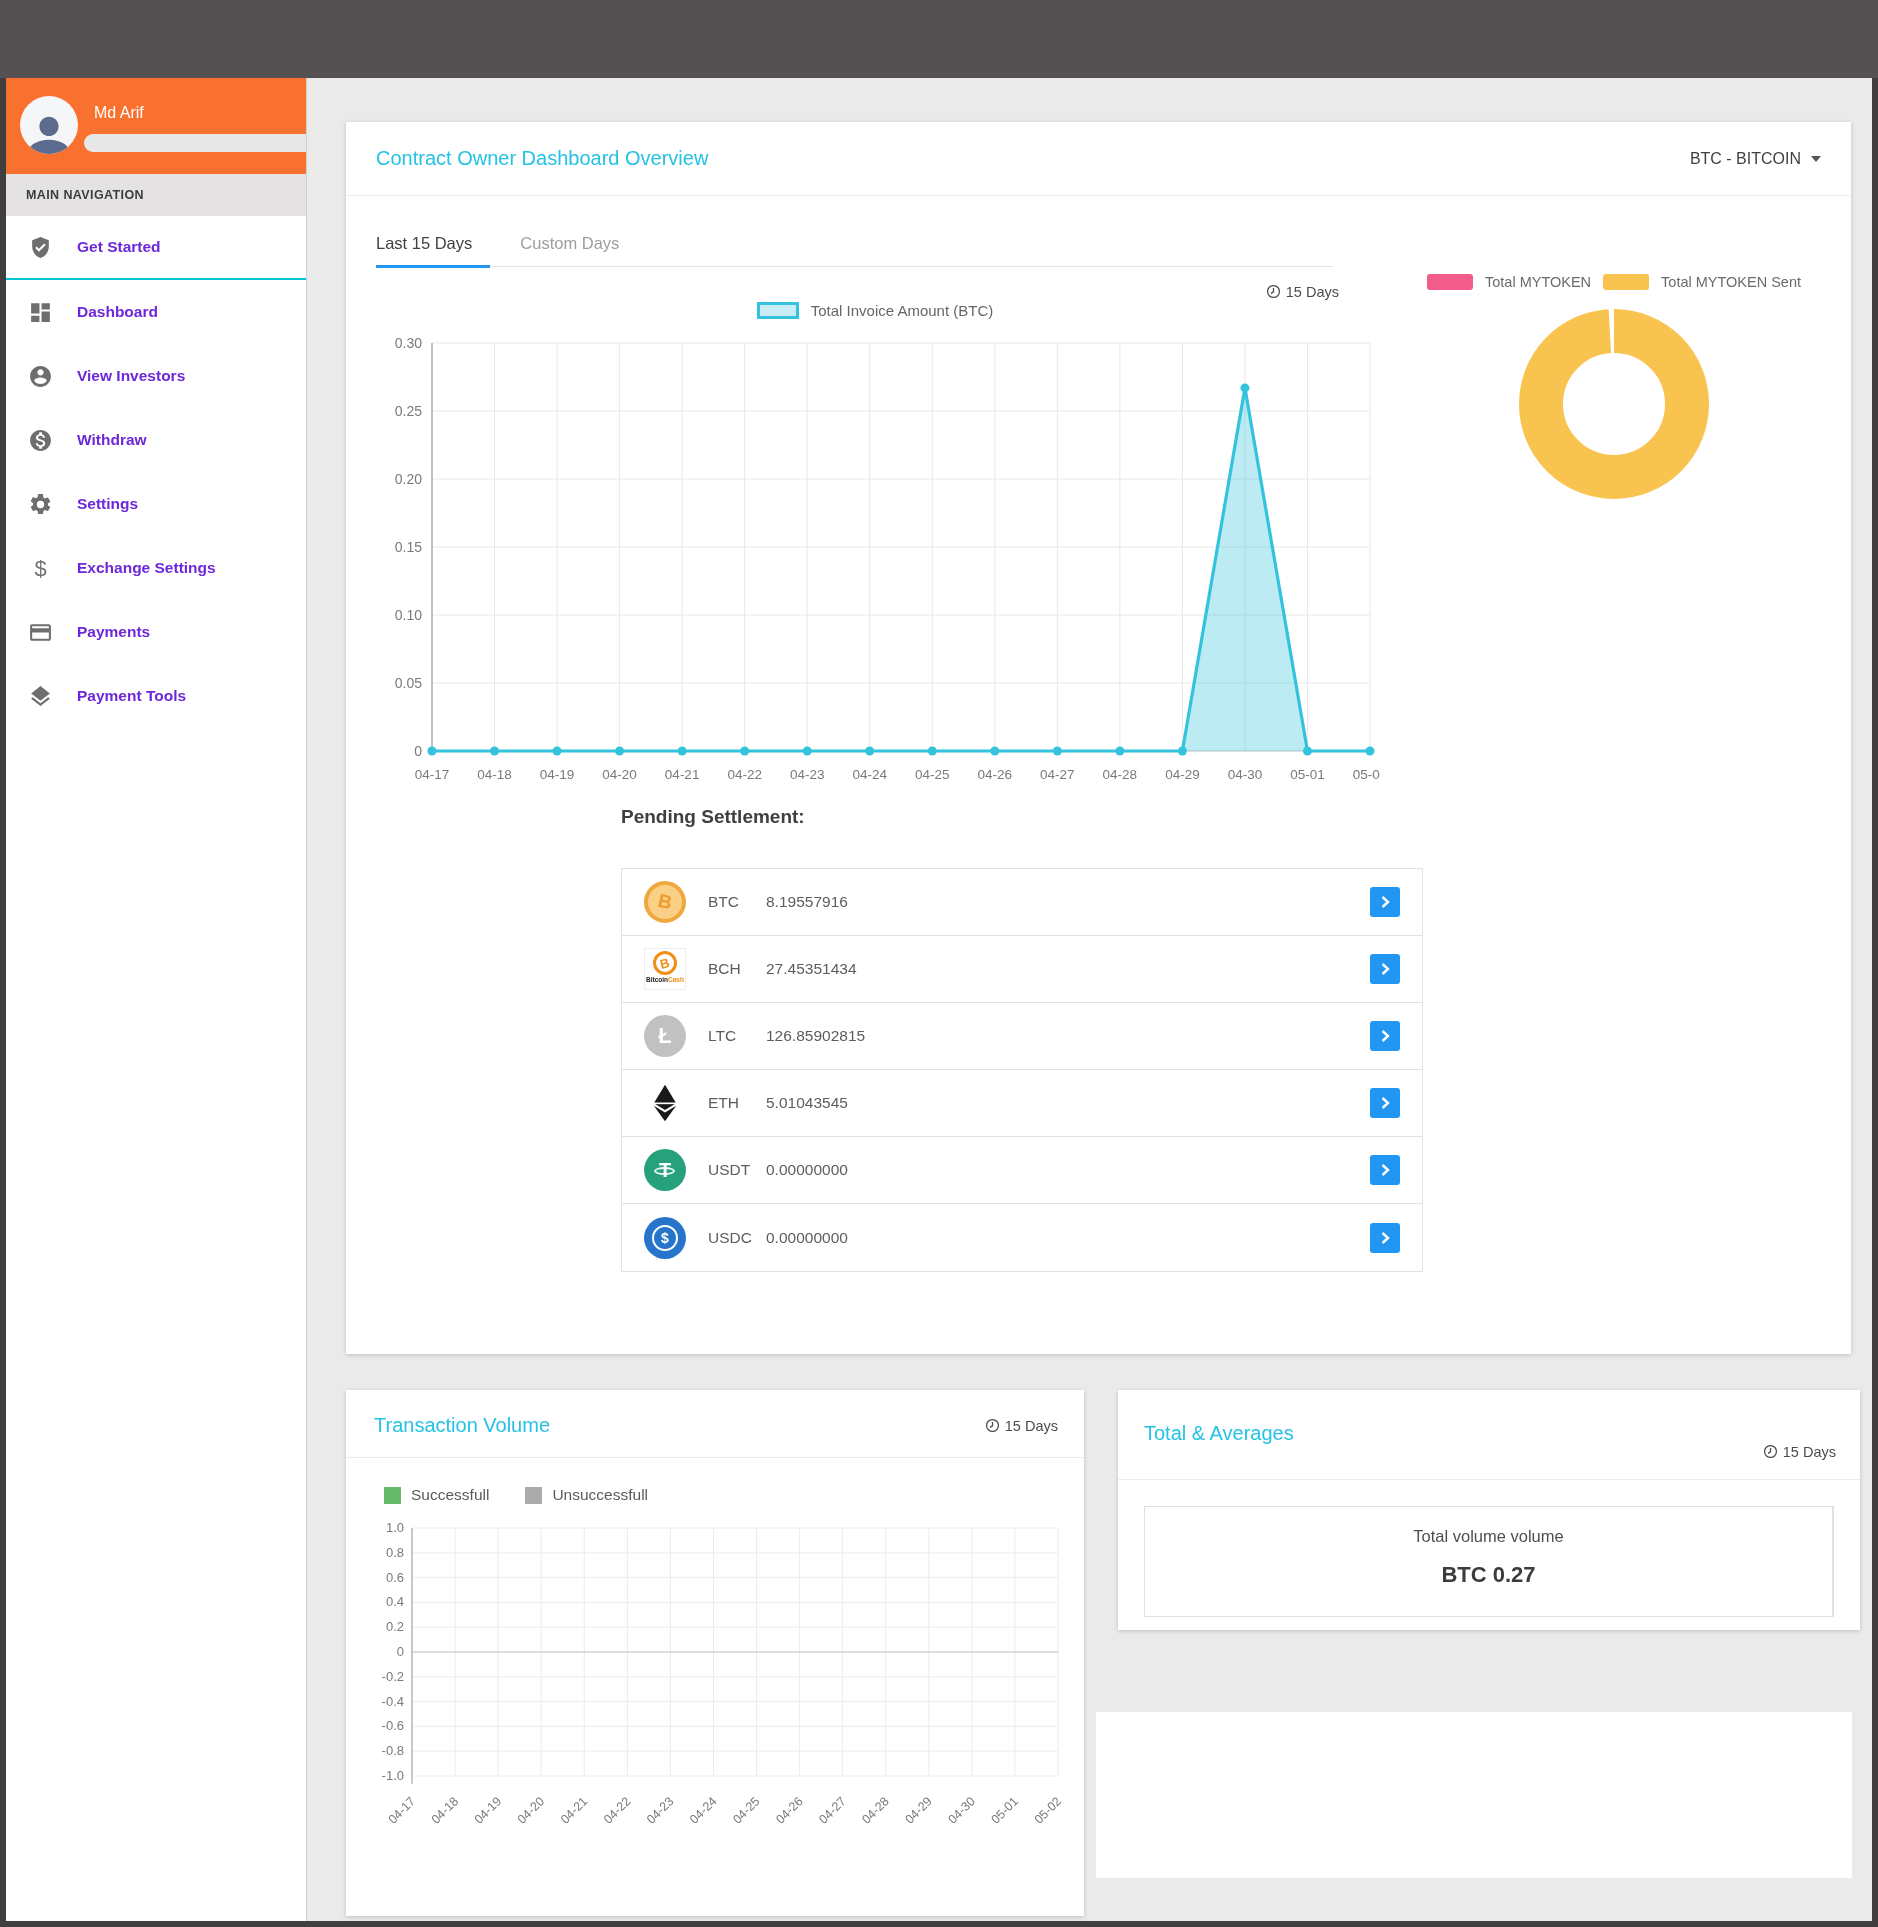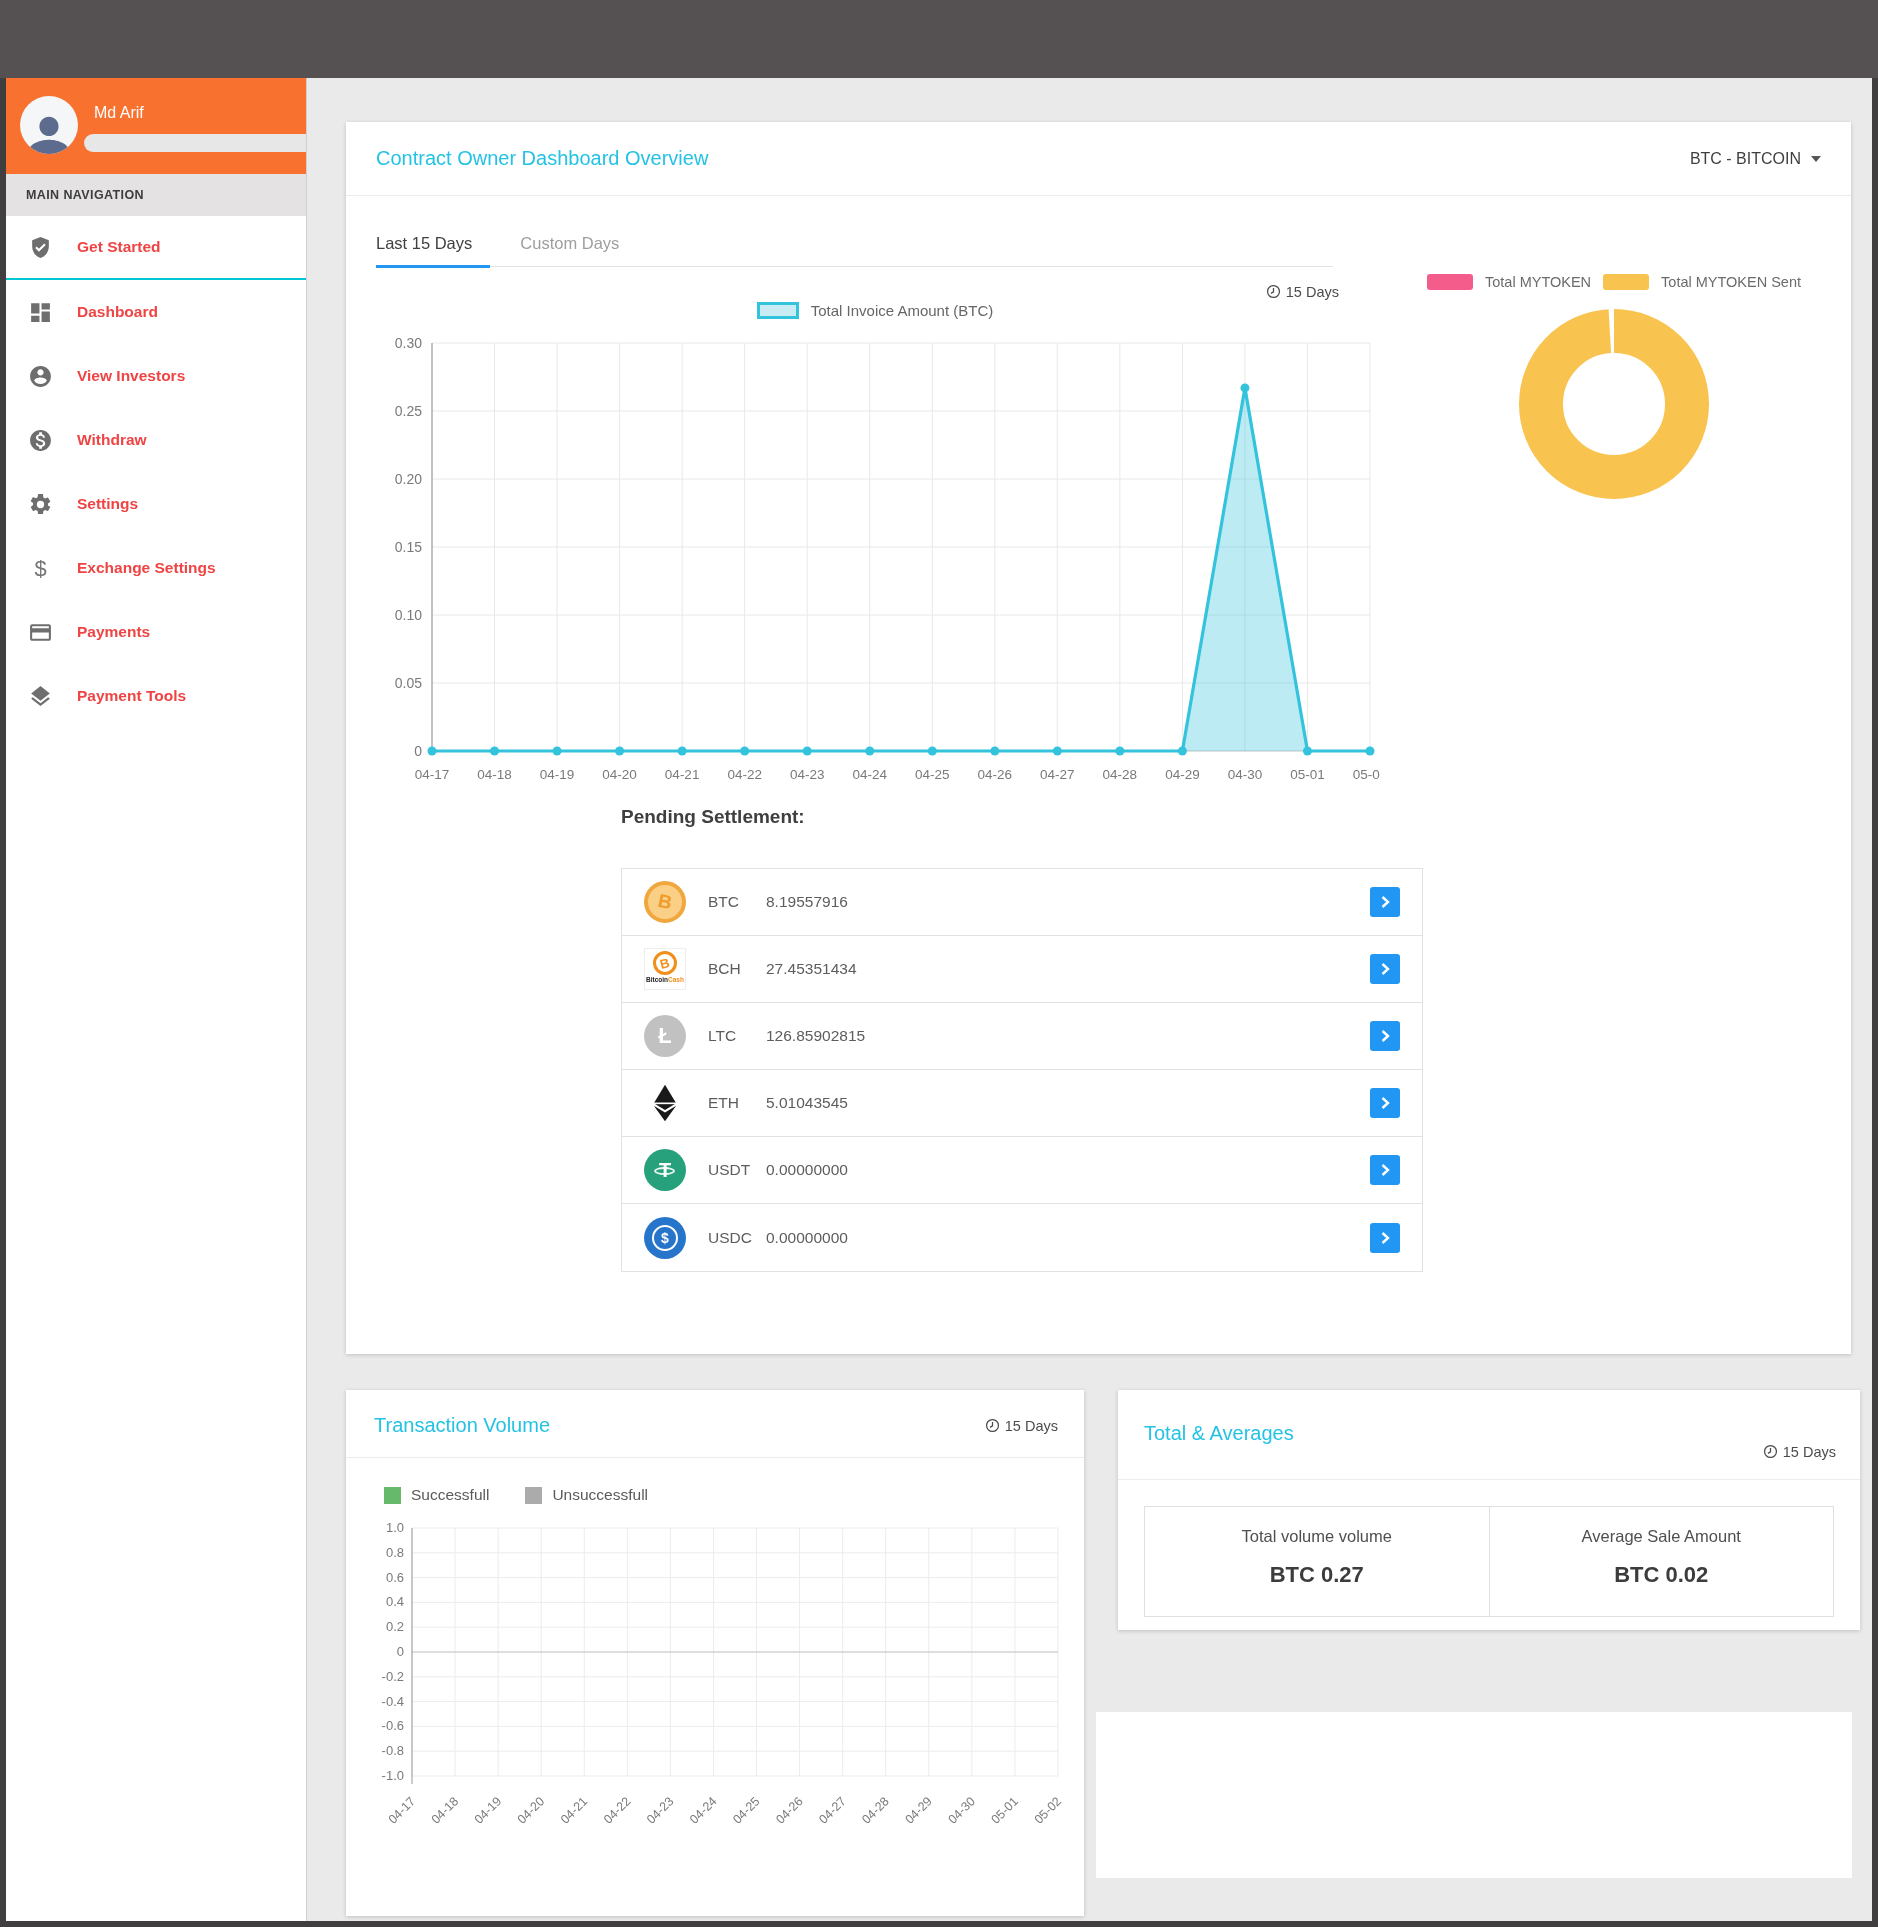--- a/index.html
+++ b/index.html
@@ -15,21 +15,21 @@
   .sidebar { position:absolute; left:6px; top:78px; width:301px; bottom:6px; background:#fff; border-right:1px solid #cfcfcf; }
   .user-panel { height:96px; background:#f9712f; position:relative; }
   .avatar { position:absolute; left:14px; top:18px; width:58px; height:58px; border-radius:50%; background:#f4f6f8; overflow:hidden; display:flex; justify-content:center; align-items:flex-end; }
   .avatar svg { width:46px; height:46px; margin-bottom:-5px; }
   .user-name { position:absolute; left:88px; top:26px; color:#fff; font-size:16px; }
   .user-bar { position:absolute; left:78px; top:56px; right:0; height:18px; background:#e7e7e7; border-radius:9px 0 0 9px; }
   .nav-label { height:42px; background:#e4e2e2; display:flex; align-items:center; padding-left:20px; font-size:12.5px; font-weight:bold; color:#3d3d3d; letter-spacing:.4px; }
   .nav-item { height:64px; display:flex; align-items:center; padding-left:22px; gap:24px; background:#fff; cursor:pointer; }
   .nav-item.active { border-bottom:2px solid #00c5d5; }
   .nav-item svg { width:25px; height:25px; fill:#6e6e6e; flex:0 0 25px; }
-  .nav-item .lbl { font-size:15.5px; font-weight:bold; color:#ef4444; }
+  .nav-item .lbl { font-size:15.5px; font-weight:bold; color:#6d28d9; }
 
   
   .main { position:absolute; left:307px; top:78px; right:6px; bottom:6px; background:#eaeaea; }
   .card { position:absolute; background:#fff; box-shadow:0 1px 4px rgba(0,0,0,.18); }
 
   
   .card-overview { left:39px; top:44px; width:1505px; height:1232px; }
   .co-header { height:74px; border-bottom:1px solid #ececec; display:flex; align-items:center; justify-content:space-between; padding:0 30px; }
   .co-title { font-size:20px; color:#24c2e4; font-weight:normal; margin:0; }
   .currency { display:flex; align-items:center; gap:10px; font-size:16px; color:#3f3f3f; cursor:pointer; }
@@ -480,22 +480,18 @@
               <path d="M12 6.5v6l-4 2.5" stroke="#4a4a4a" stroke-width="2" fill="none"></path>
             </svg>
           <span>15 Days</span>
         </div>
       </div>
       <div class="tot-table">
         <div class="tot-cell">
           <div class="tot-h">Total volume volume</div>
           <div class="tot-v">BTC 0.27</div>
         </div>
-        <div class="tot-cell">
-          <div class="tot-h">Average Sale Amount</div>
-          <div class="tot-v">BTC 0.02</div>
-        </div>
       </div>
     </section>
 
     <div class="empty-panel"></div>
   </main>
 </div>
 
 </body></html>

